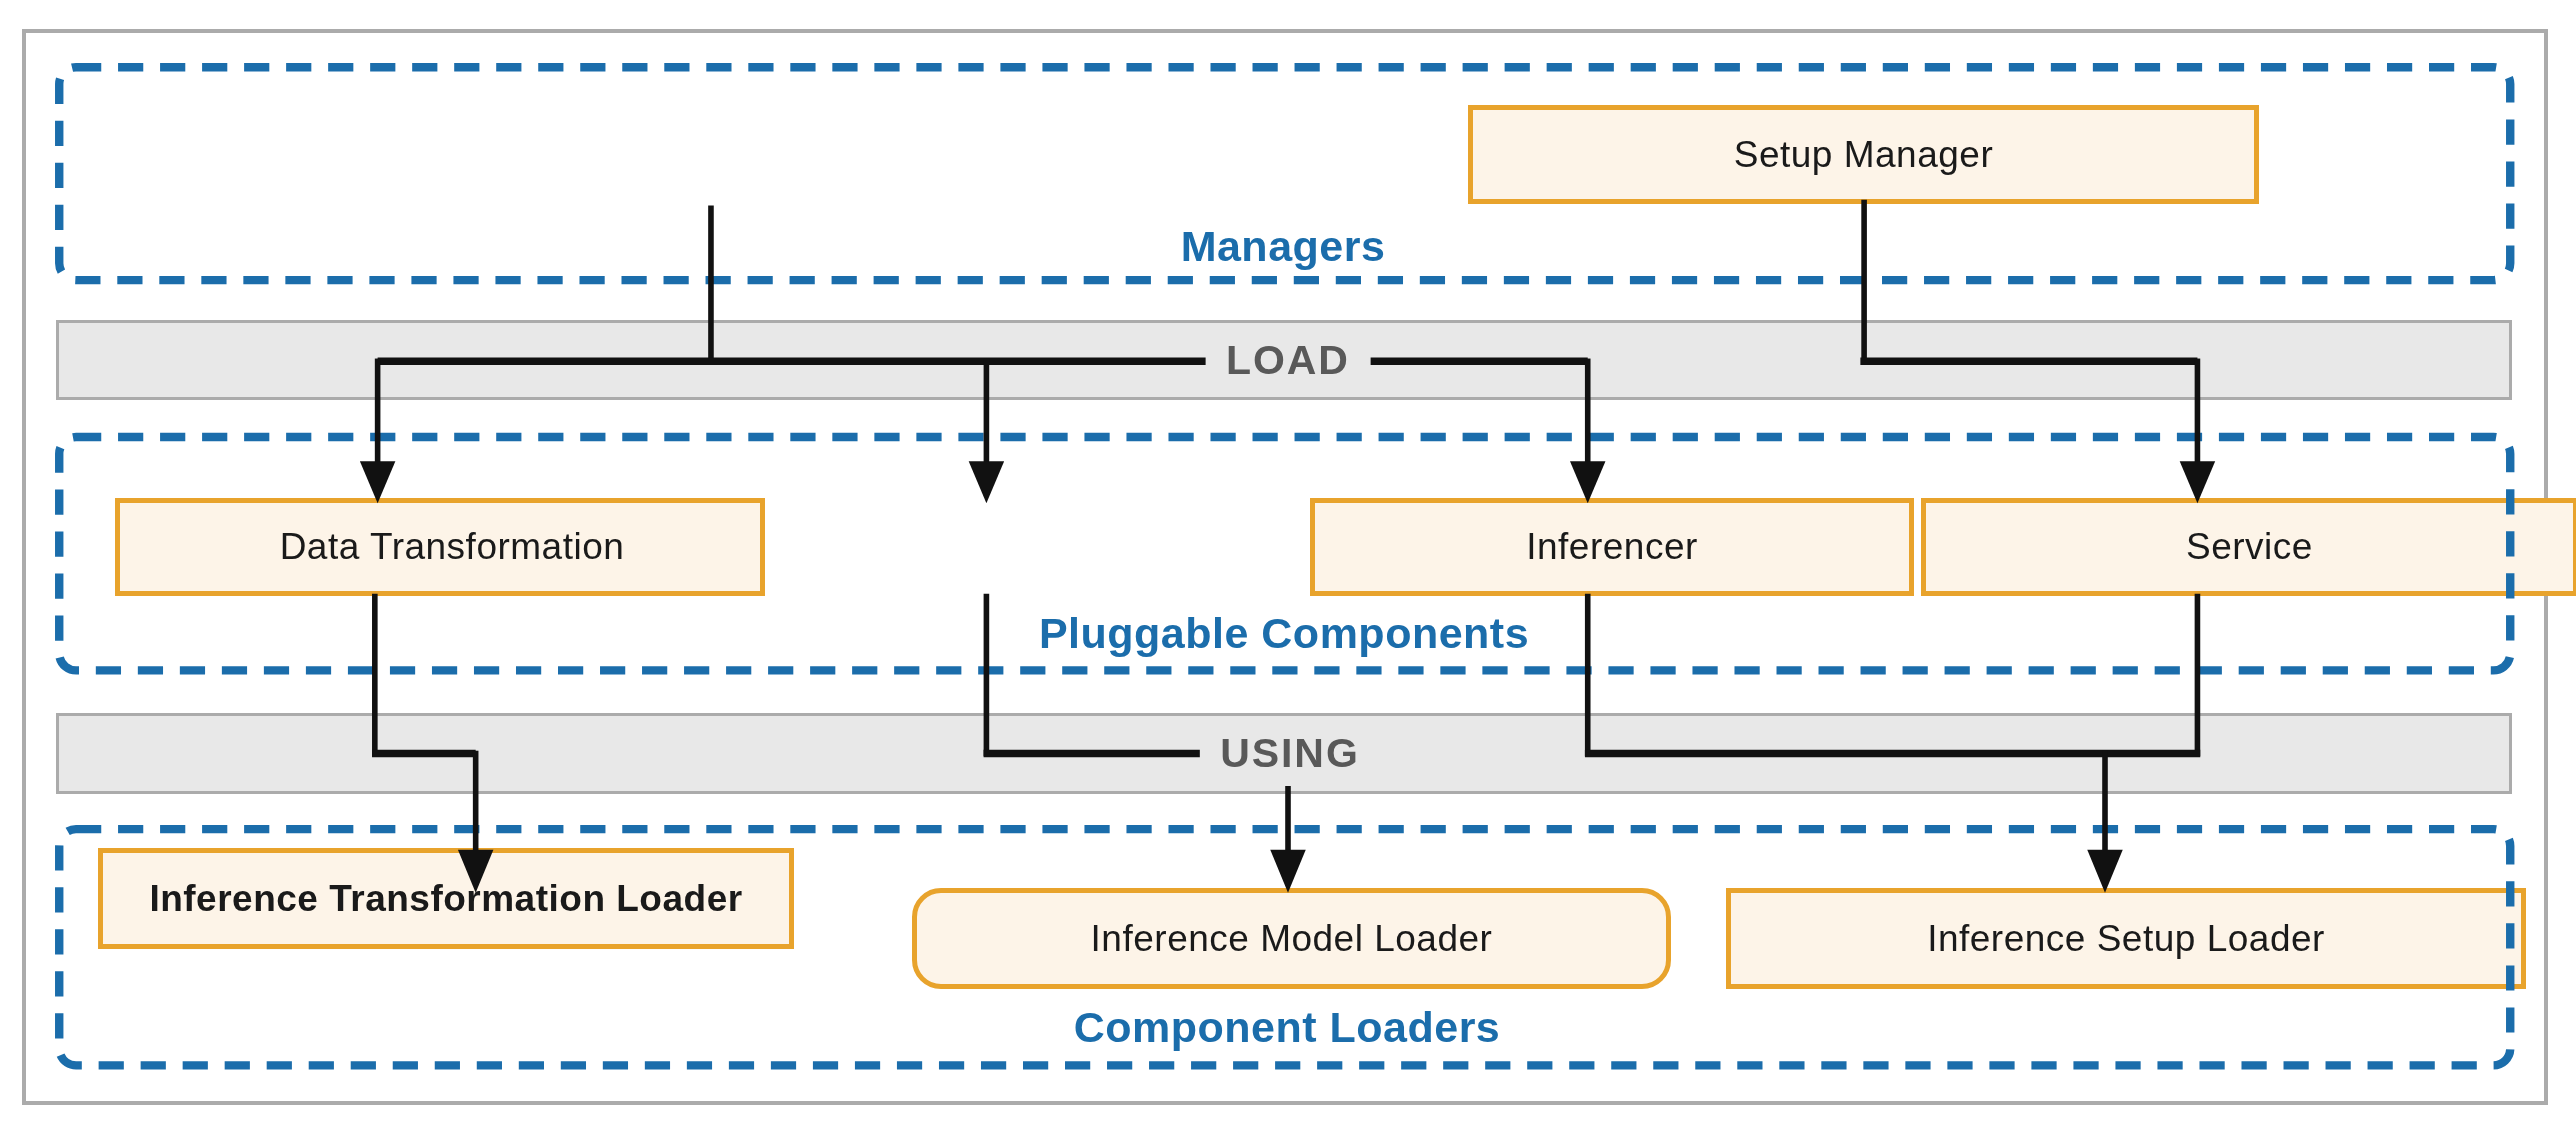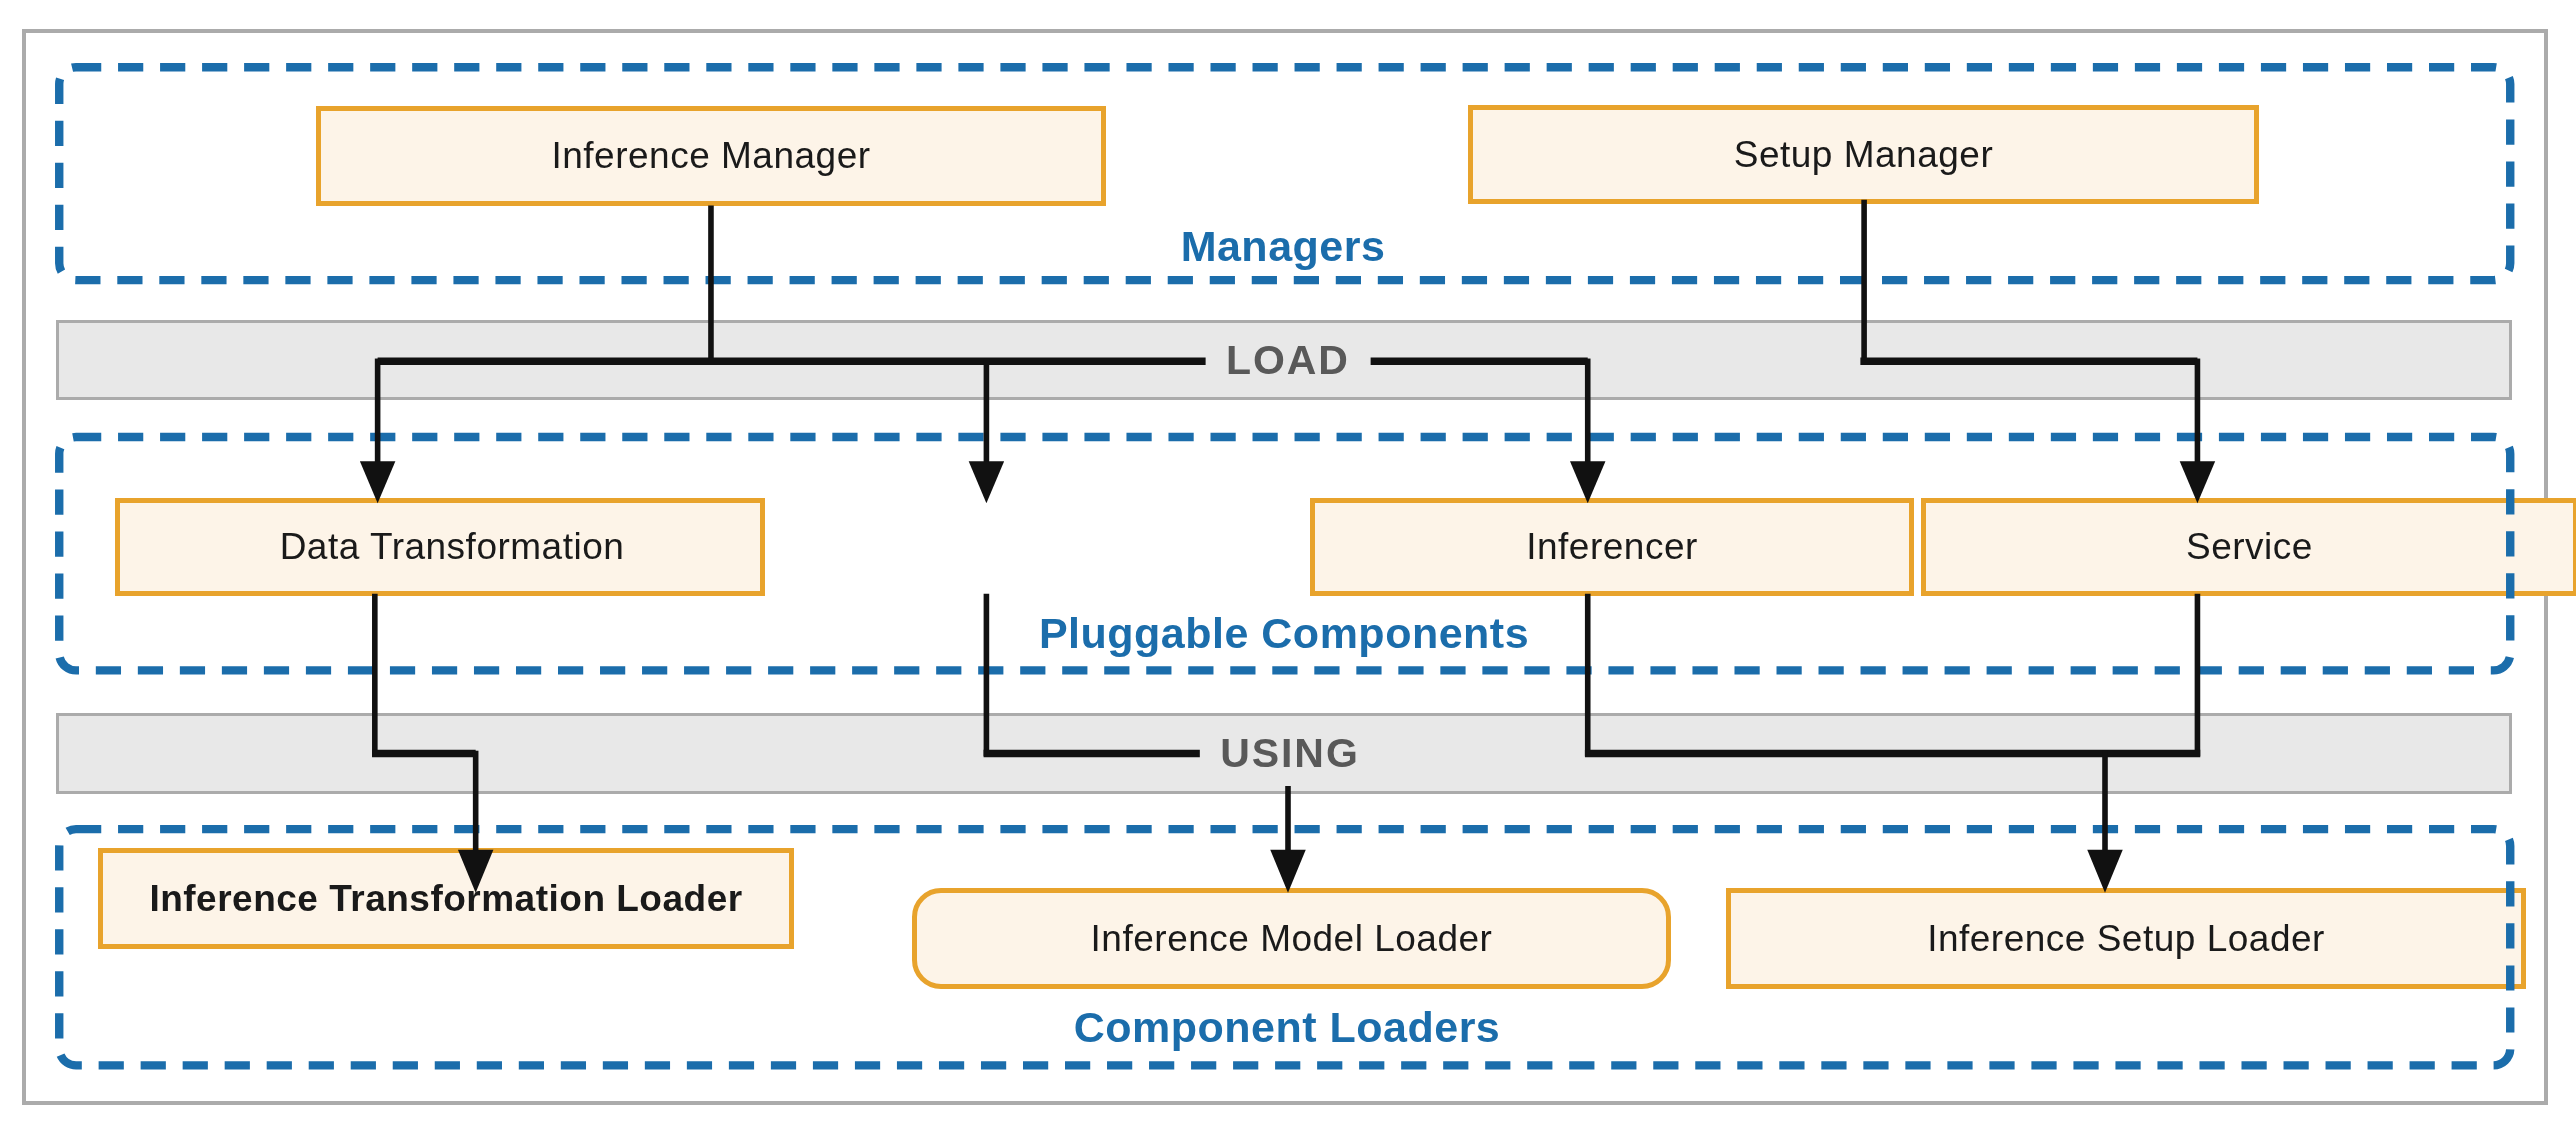--- a/index.html
+++ b/index.html
@@ -77,21 +77,20 @@
 </head>
 <body>
 
 <div id="canvas">
 
   <div class="frame"></div>
 
   <div class="band load"></div>
   <div class="band using"></div>
 
-  <div class="node n-inference-manager">Inference Manager</div>
   <div class="node n-setup-manager">Setup Manager</div>
 
   <div class="node n-data-transformation">Data Transformation</div>
   <div class="node n-inferencer">Inferencer</div>
   <div class="node n-service">Service</div>
 
   <div class="node n-itl">Inference Transformation Loader</div>
   <div class="node n-iml">Inference Model Loader</div>
   <div class="node n-isl">Inference Setup Loader</div>
 

